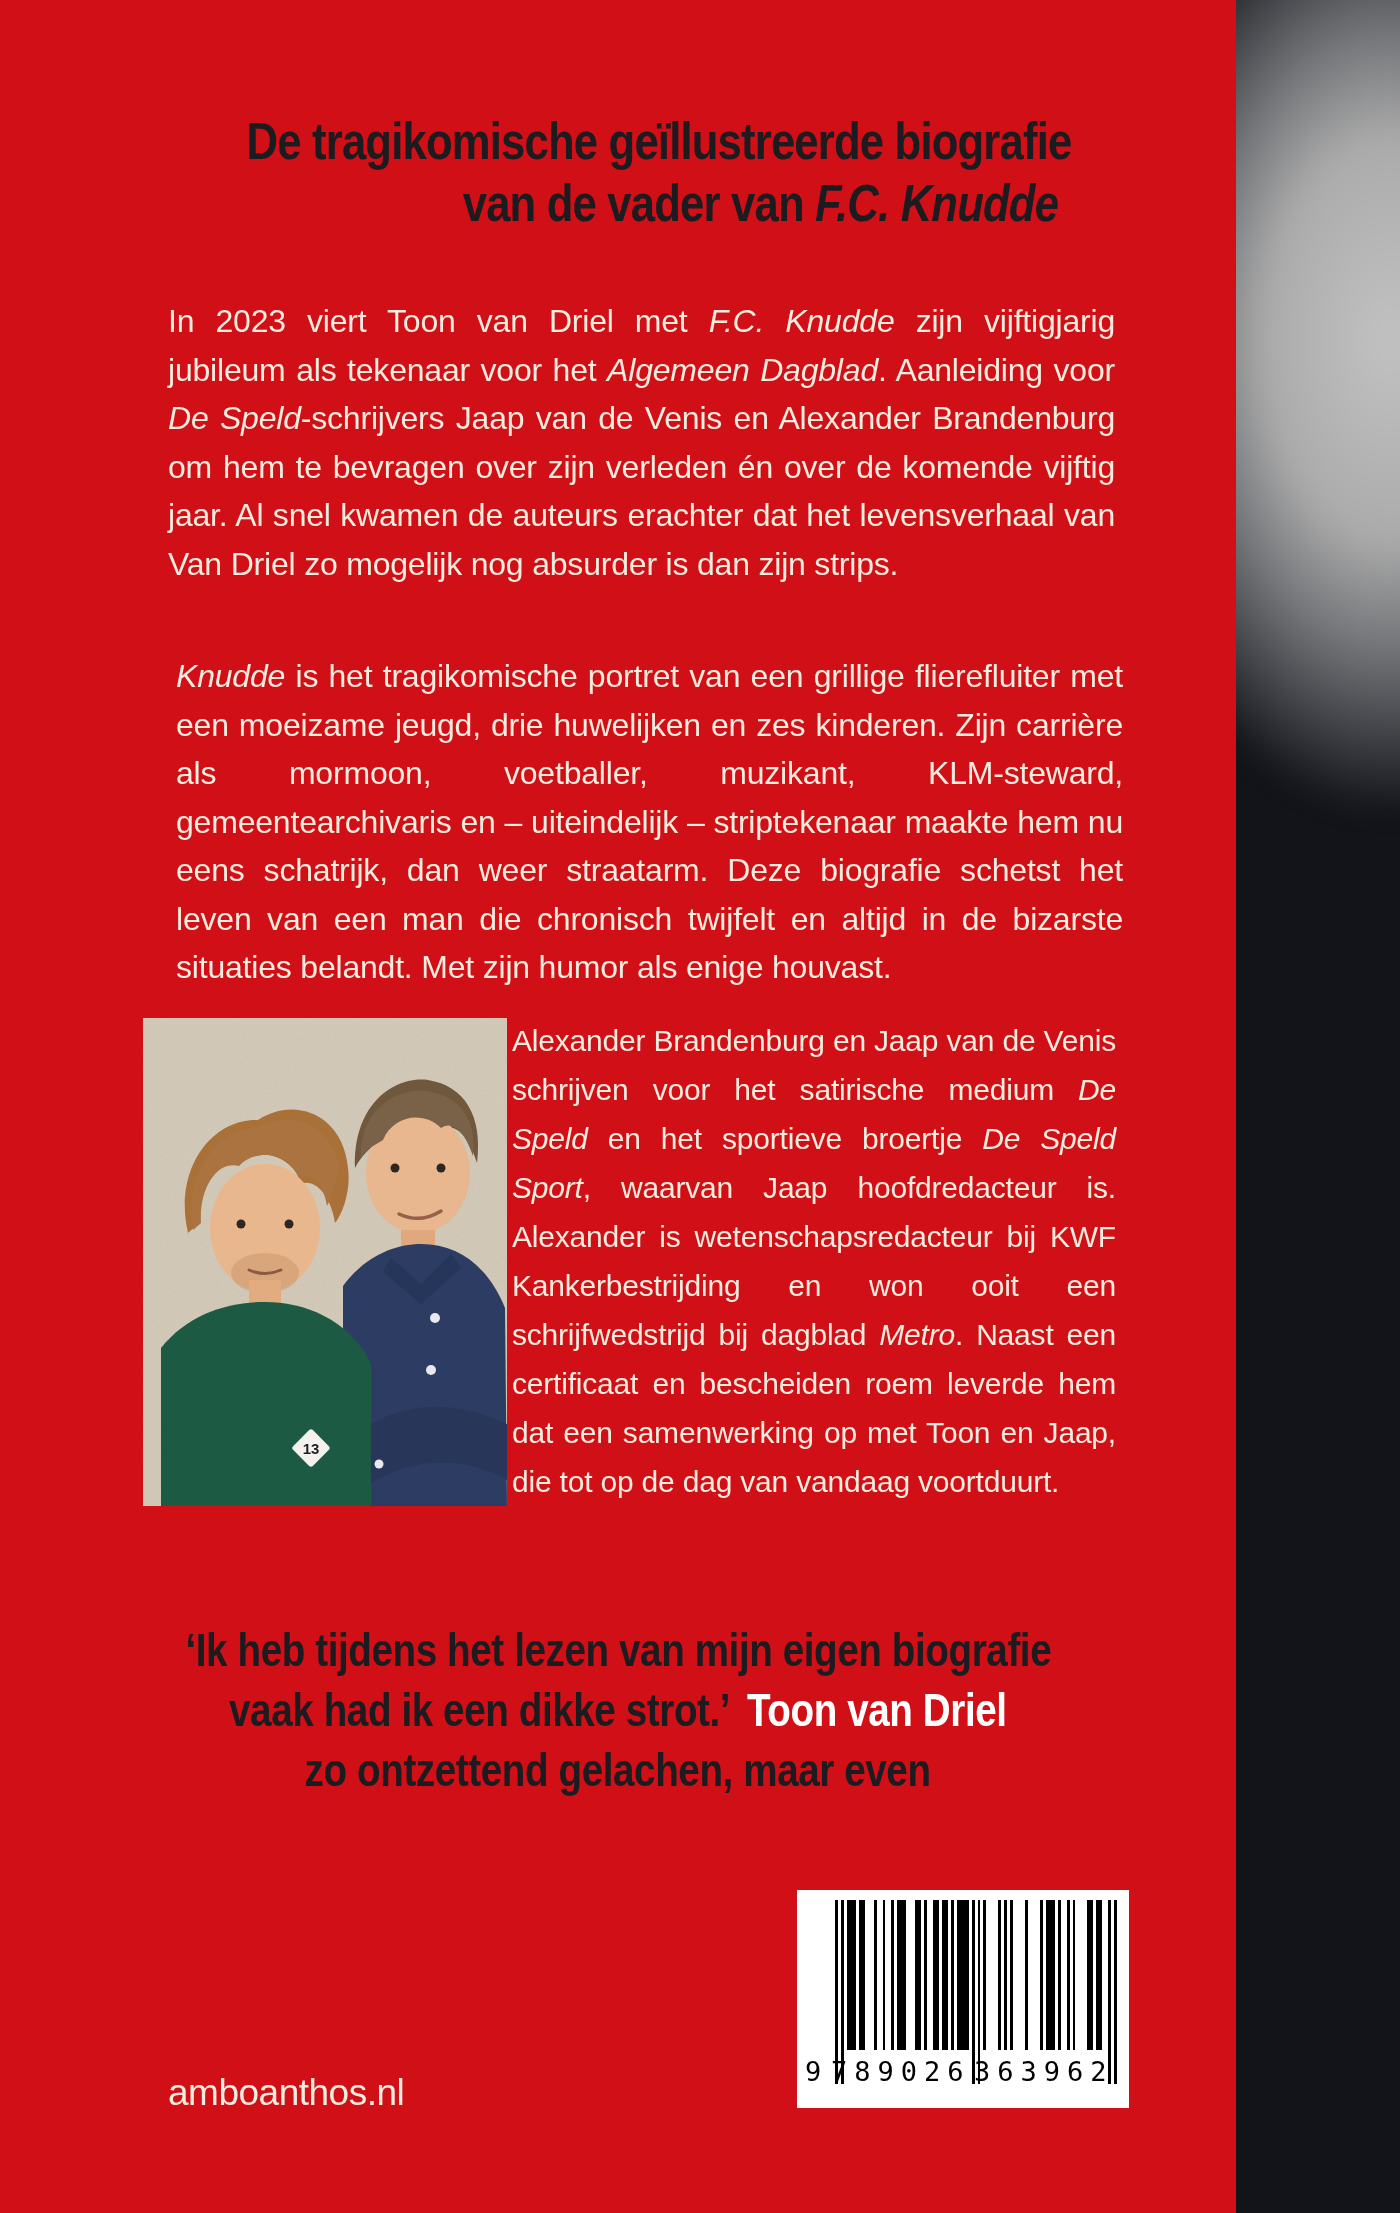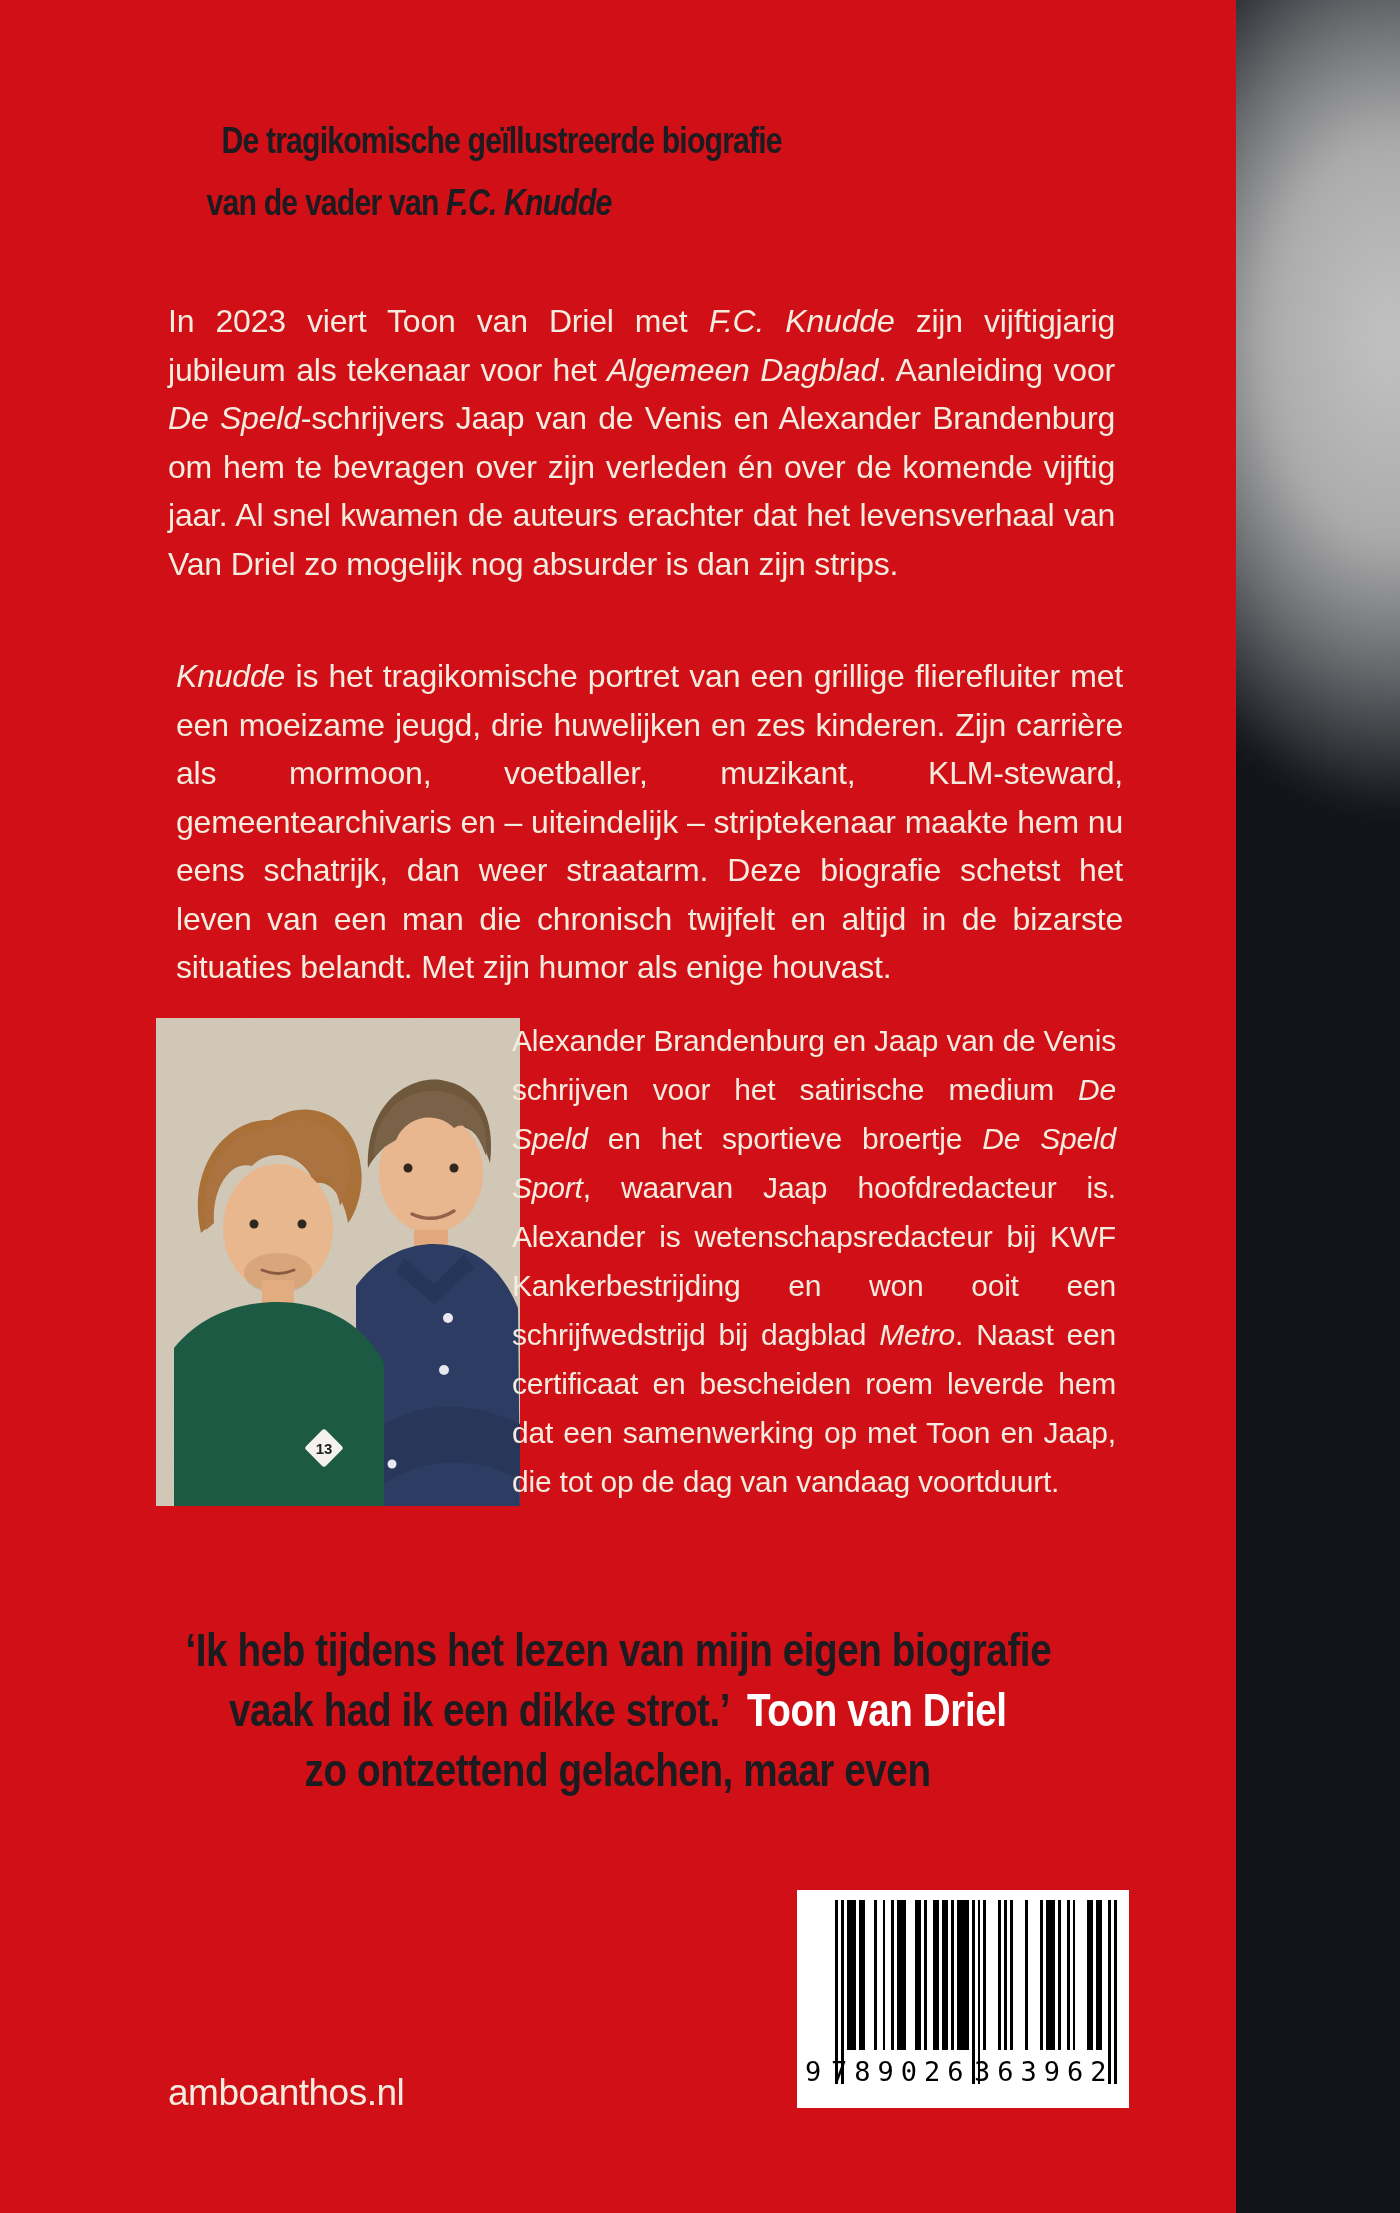--- a/index.html
+++ b/index.html
@@ -4,33 +4,33 @@
 <style>
   html,body{margin:0;padding:0;background:#0d0f13;}
   .cover{position:relative;width:1400px;height:2213px;overflow:hidden;
          font-family:"Liberation Sans",sans-serif;background:#0d0f13;}
 
   
   .red-panel{position:absolute;left:0;top:0;width:1236px;height:2213px;background:#d10f16;}
 
   
   .title{position:absolute;top:110px;left:168px;width:947px;margin:0;
-         color:#1b1b20;font-size:36px;line-height:62px;font-weight:bold;
-         text-align:left;letter-spacing:-1px;}
+         color:#1b1b20;font-size:52px;line-height:62px;font-weight:bold;
+         text-align:right;letter-spacing:-1px;}
   .tline{display:block;}
   .tinner{display:inline-block;transform:scaleX(.84);transform-origin:50% 50%;white-space:nowrap;}
 
   
   .body{position:absolute;color:#f4ecdf;font-size:32px;line-height:48.5px;
         text-align:justify;margin:0;letter-spacing:-0.2px;}
   .para1{top:297px;left:168px;width:947px;}
   .para2{top:652px;left:176px;width:947px;}
 
   
-  .photo-frame{position:absolute;top:1018px;left:128px;width:364px;height:488px;overflow:hidden;padding-left:28px;}
+  .photo-frame{position:absolute;top:1018px;left:115px;width:364px;height:488px;overflow:hidden;padding-left:28px;}
   .photo-frame svg{display:block;width:100%;height:100%;}
 
   
   .bio-text{top:1016px;left:512px;width:604px;font-size:30px;line-height:49px;}
 
   
   .quote{position:absolute;top:1620px;left:63px;width:1110px;margin:0;
          color:#1b1b20;font-weight:bold;font-size:46px;line-height:60px;
          text-align:center;letter-spacing:-0.5px;}
   .qline{display:block;}

